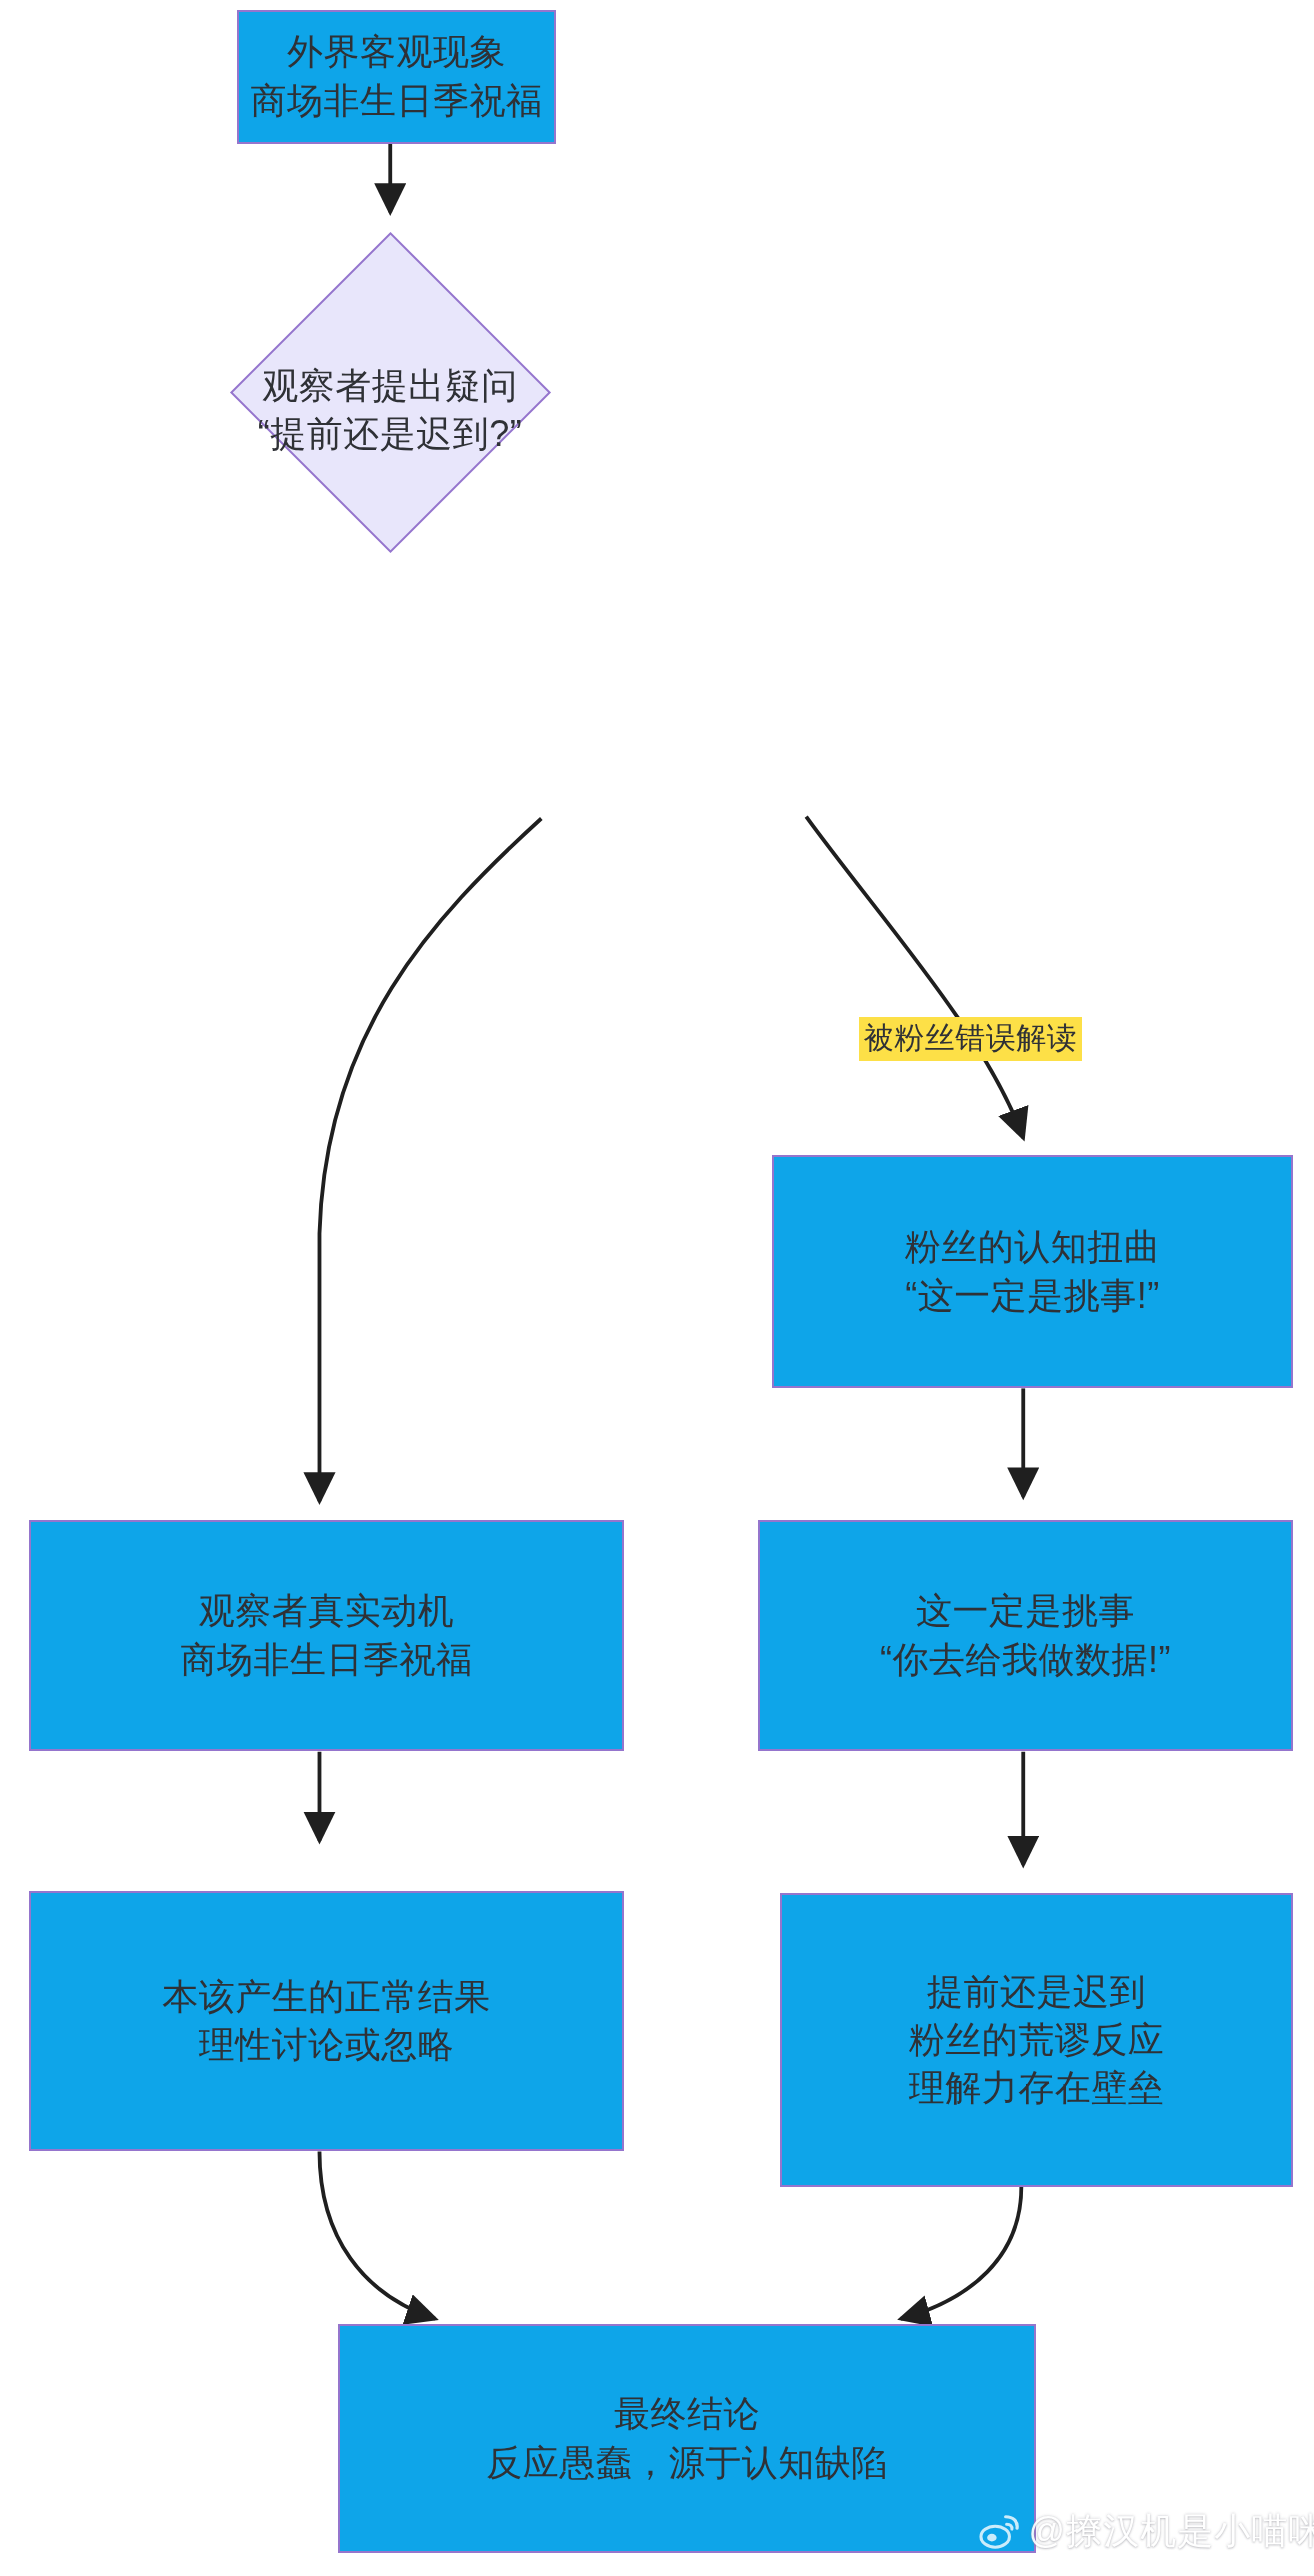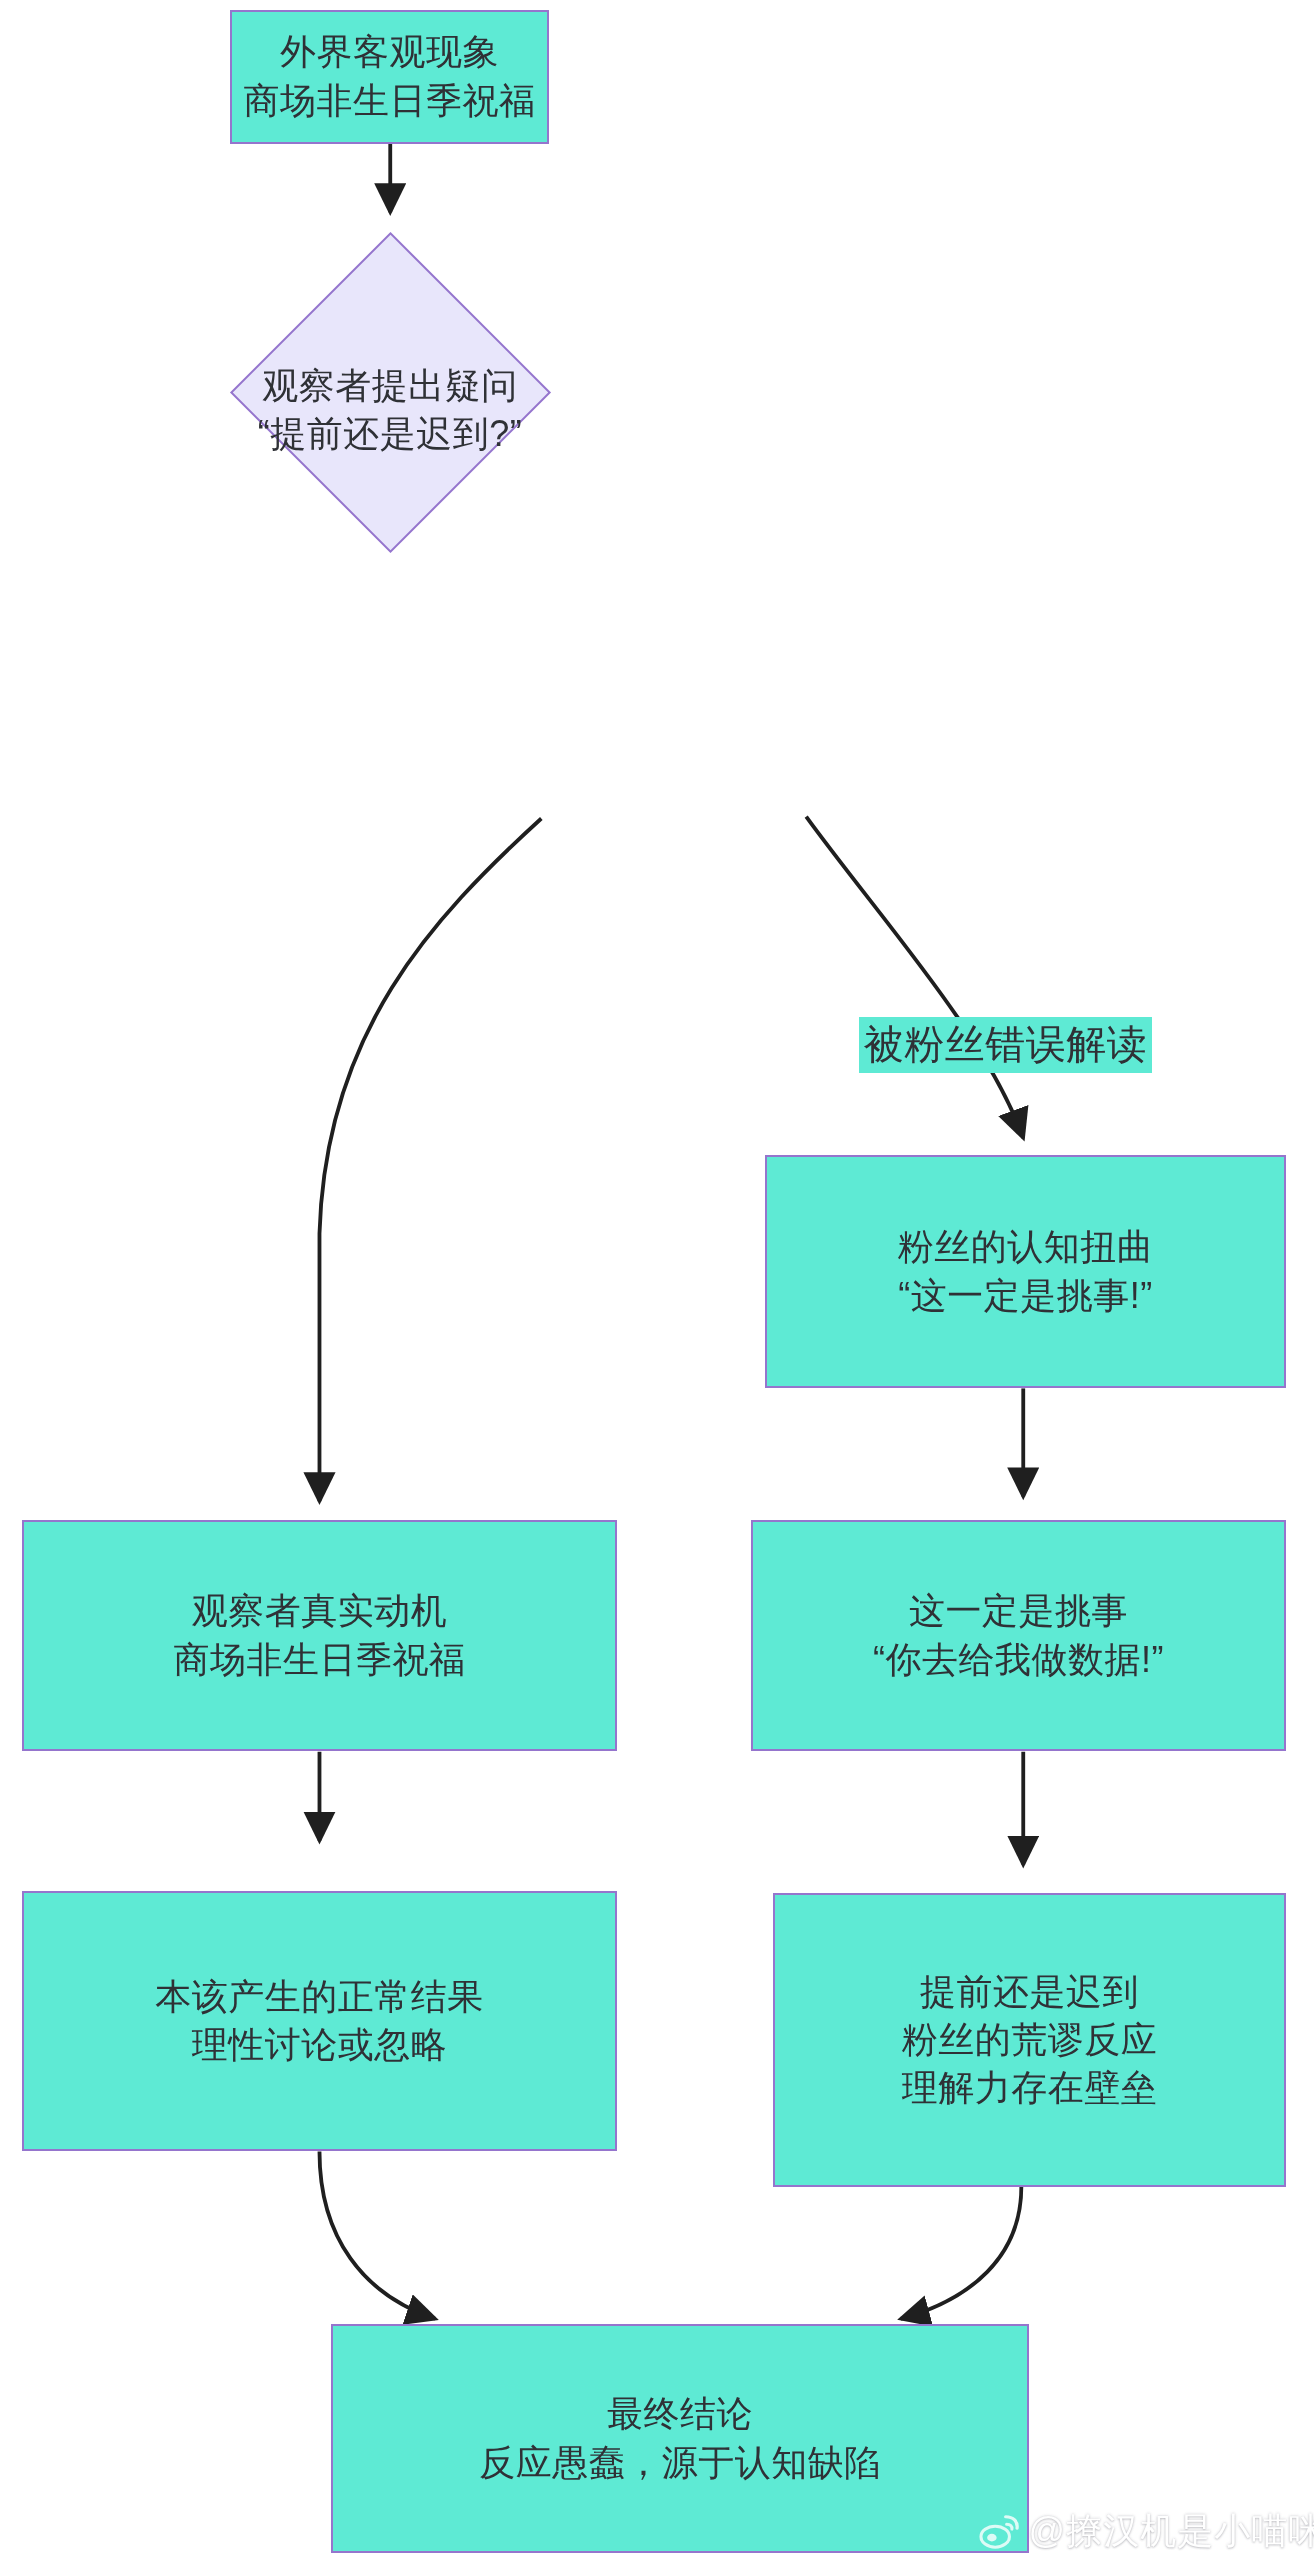--- a/index.html
+++ b/index.html
@@ -21,32 +21,33 @@
     position: absolute;
     left: 0;
     top: 0;
     width: 1315px;
     height: 2576px;
     pointer-events: none;
   }
   .node {
     position: absolute;
     box-sizing: border-box;
-    background: #5eead4;
+    background: #0ea5e9;
     border: 2.9px solid #9575cd;
     display: flex;
     flex-direction: column;
     align-items: center;
     justify-content: center;
     color: #2f3136;
     font-size: 36px;
     line-height: 1.34;
     letter-spacing: 0.5px;
     text-align: center;
     white-space: nowrap;
+    margin-left: 7px;
   }
   .node .line { display: block; }
   .decision {
     position: absolute;
     box-sizing: border-box;
     background: #e8e6fb;
     border: 2.9px solid #9575cd;
     transform: rotate(45deg);
   }
   .decision-text {
@@ -57,23 +58,23 @@
     justify-content: center;
     color: #2f3136;
     font-size: 36px;
     line-height: 1.34;
     letter-spacing: 0.5px;
     text-align: center;
     white-space: nowrap;
   }
   .edge-label {
     position: absolute;
-    background: #5eead4;
+    background: #fde047;
     color: #2f3136;
-    font-size: 40px;
+    font-size: 30px;
     line-height: 1.2;
     letter-spacing: 0.5px;
     white-space: nowrap;
     padding: 2.9px 4.8px 4.8px 4.8px;
   }
   .watermark {
     position: absolute;
     display: flex;
     align-items: center;
     gap: 7.6px;

